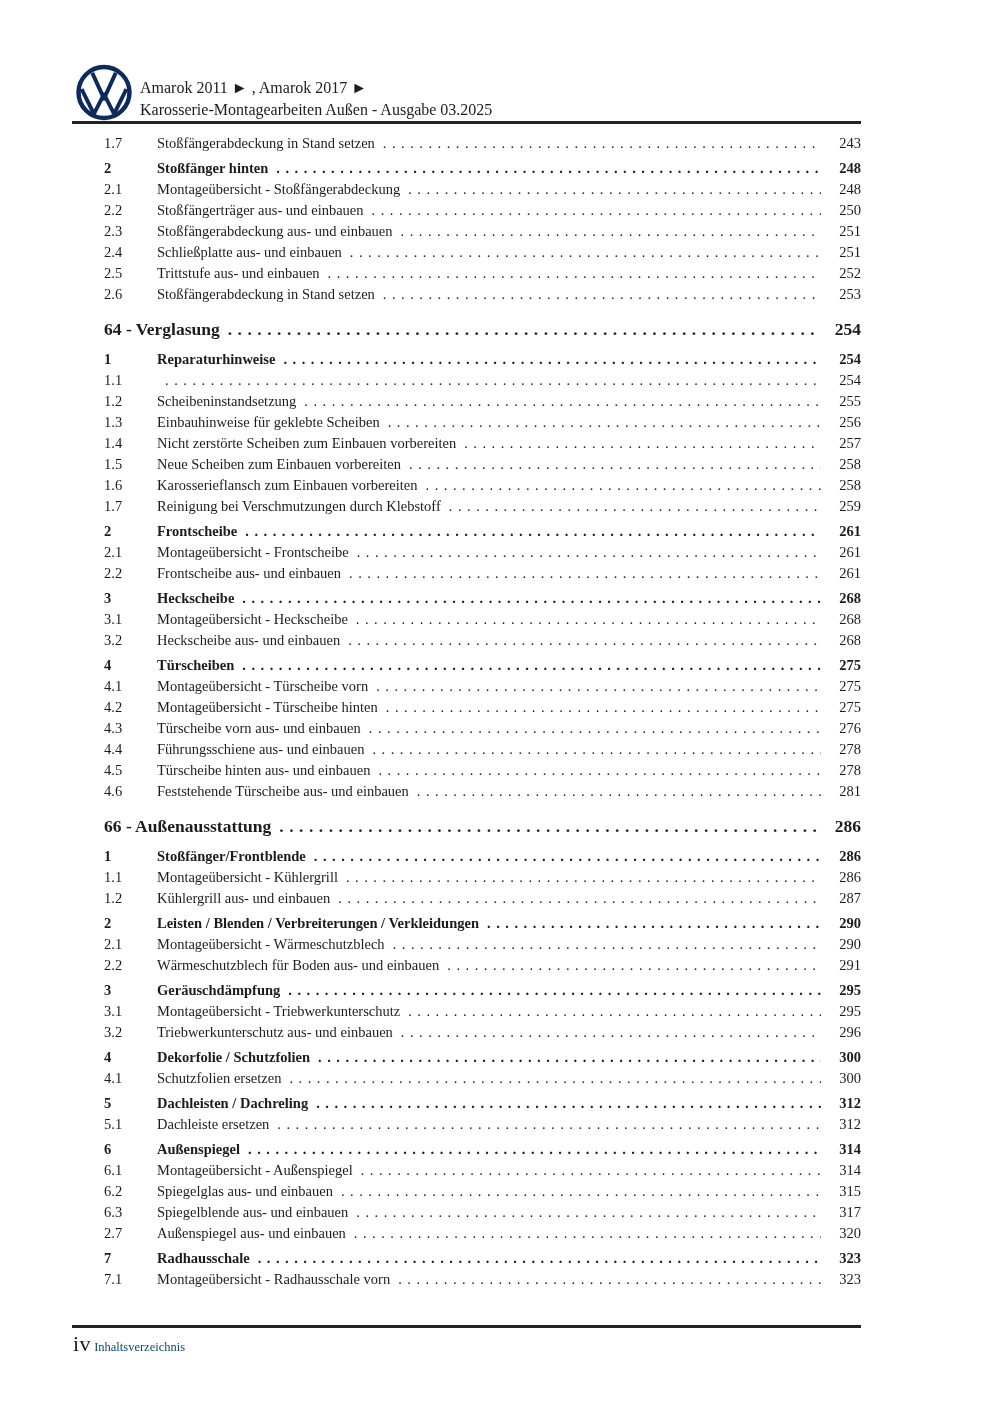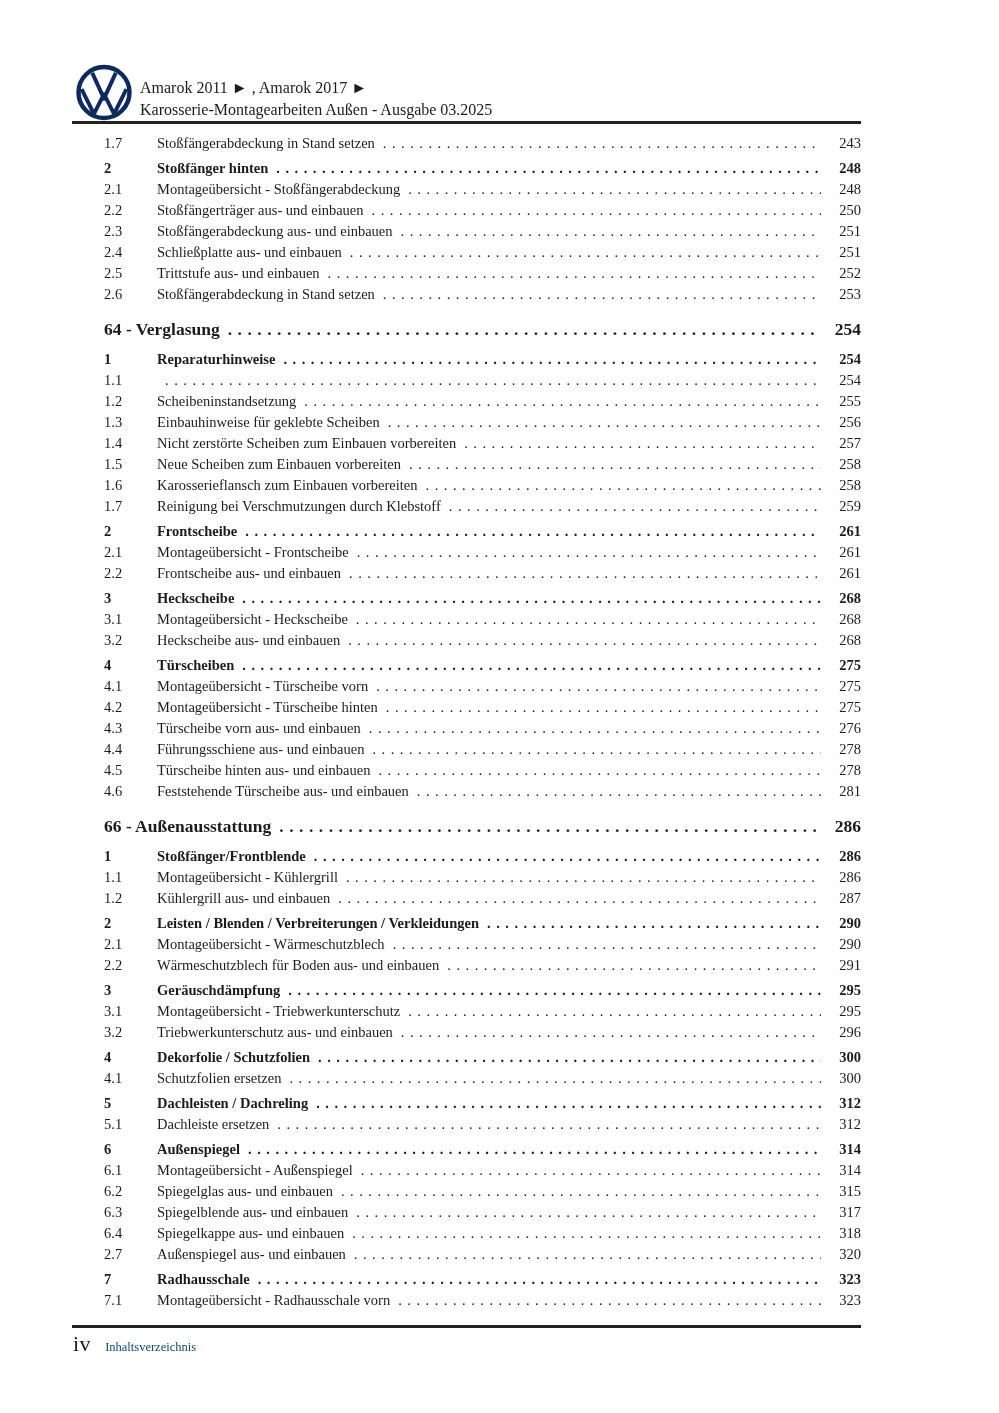--- a/index.html
+++ b/index.html
@@ -48,21 +48,21 @@
     margin-top:13px; margin-bottom:8px;
   }
   .toc-row.chapter .dots::after { letter-spacing:5.5px; }
   
   .footer-rule {
     position:absolute; top:1325px; left:72px; right:119px;
     height:3px; background:#232323;
   }
   .footer {
     position:absolute; top:1331px; left:73px;
-    display:flex; align-items:baseline; gap:14px;
+    display:flex; align-items:baseline; gap:3px;
   }
   .footer .roman { font-size:22px; letter-spacing:0.5px; }
   .footer .label { font-size:12.5px; color:#0c4a6e; }
 </style>
 </head>
 <body>
 
 <div class="page">
 
   <div class="header">
@@ -360,26 +360,20 @@
         <span class="dots"></span>
         <span class="pagenum">315</span>
       </div>
       <div class="toc-row">
         <span class="num">6.3</span>
         <span class="title">Spiegelblende aus- und einbauen</span>
         <span class="dots"></span>
         <span class="pagenum">317</span>
       </div>
       <div class="toc-row">
-        <span class="num">6.4</span>
-        <span class="title">Spiegelkappe aus- und einbauen</span>
-        <span class="dots"></span>
-        <span class="pagenum">318</span>
-      </div>
-      <div class="toc-row">
         <span class="num">2.7</span>
         <span class="title">Außenspiegel aus- und einbauen</span>
         <span class="dots"></span>
         <span class="pagenum">320</span>
       </div>
       <div class="toc-row bold">
         <span class="num">7</span>
         <span class="title">Radhausschale</span>
         <span class="dots"></span>
         <span class="pagenum">323</span>

